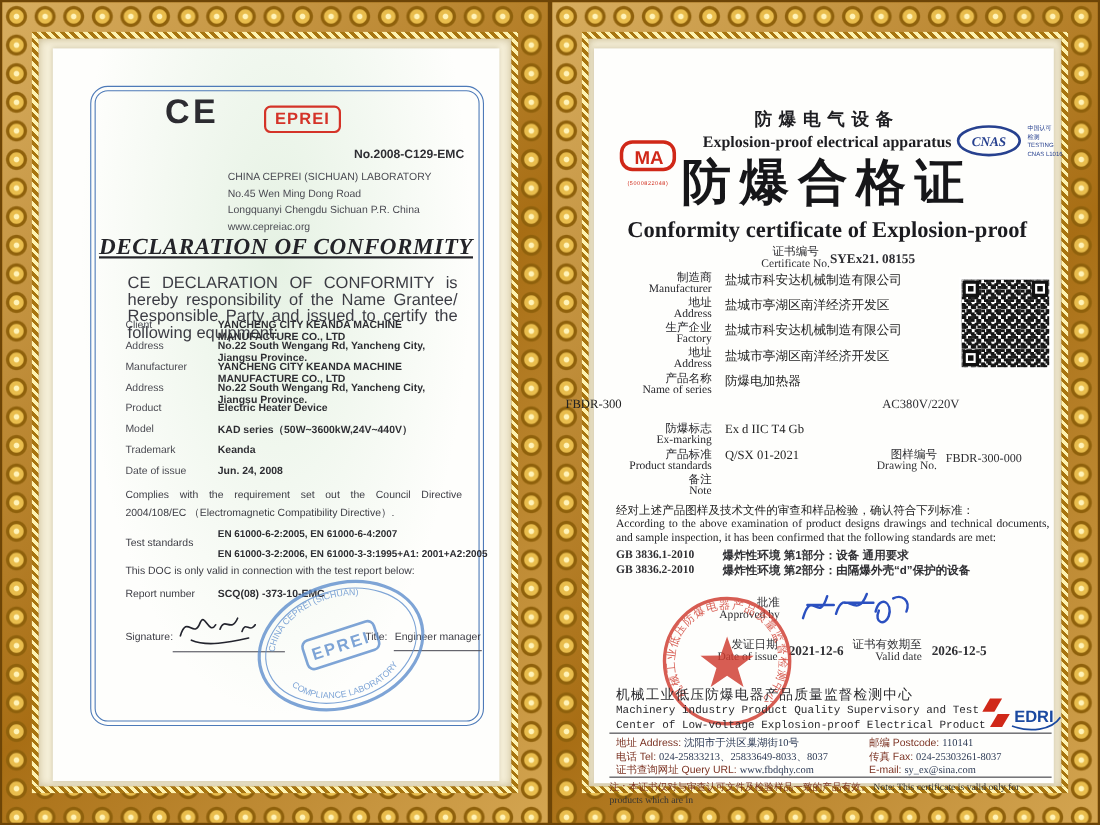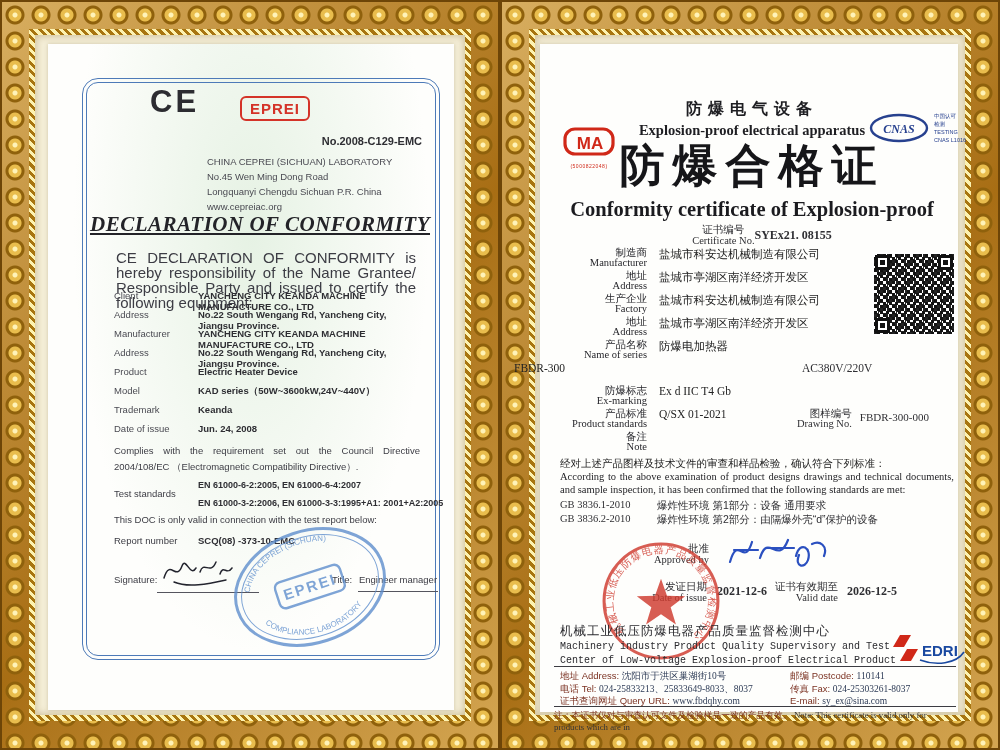--- a/index.html
+++ b/index.html
@@ -74,21 +74,21 @@
   .qr{left:372px;top:252px;width:80px;height:80px;background:
       repeating-conic-gradient(rgba(17,17,17,.92) 0 25%,transparent 0 50%) 0 0/9px 9px,
       repeating-conic-gradient(#141414 0 25%,#fff 0 50%) 0 0/6px 6px,#fff;
       outline:2px solid #fff;}
   .qr .f{position:absolute;width:15px;height:15px;border:3px solid #111;background:#fff;box-sizing:border-box;}
   .qr .f::after{content:'';position:absolute;inset:2px;background:#111;}
   .f-tl{left:1px;top:1px}.f-tr{right:1px;top:1px}.f-bl{left:1px;bottom:1px}
   .r-exam-cn{left:58px;top:455px;font-size:10.5px;color:#222;}
   .r-exam-en{left:58px;top:469px;width:394px;font-family:"Liberation Serif",serif;font-size:10.5px;
     line-height:12.5px;text-align:justify;color:#1e1e22;}
-  .r-std{left:58px;top:496px;font-size:10.5px;line-height:14px;}
+  .r-std{left:58px;top:496px;font-size:10.5px;line-height:14px;font-weight:bold;}
   .r-std .row{display:flex}.r-std .code{width:97px;flex:none;font-family:"Liberation Serif",serif;}
   .r-appr{left:95px;top:540px;width:112px;text-align:right;font-size:10.5px;line-height:12px;}
   .r-appr .en{font-family:Liberation Serif, serif;}
   .r-sig-svg{left:218px;top:522px;}
   .r-issue-lab{left:75px;top:578px;width:130px;text-align:right;font-size:10.5px;line-height:12px;}
   .r-issue-lab .en{font-family:"Liberation Serif",serif;}
   .r-issue-val{left:215px;top:582px;font-size:12px;font-weight:700;font-family:"Liberation Serif",serif;}
   .r-valid-lab{left:248px;top:578px;width:88px;text-align:right;font-size:10.5px;line-height:12px;}
   .r-valid-lab .en{font-family:"Liberation Serif",serif;}
   .r-valid-val{left:345px;top:582px;font-size:12px;font-weight:700;font-family:"Liberation Serif",serif;}

